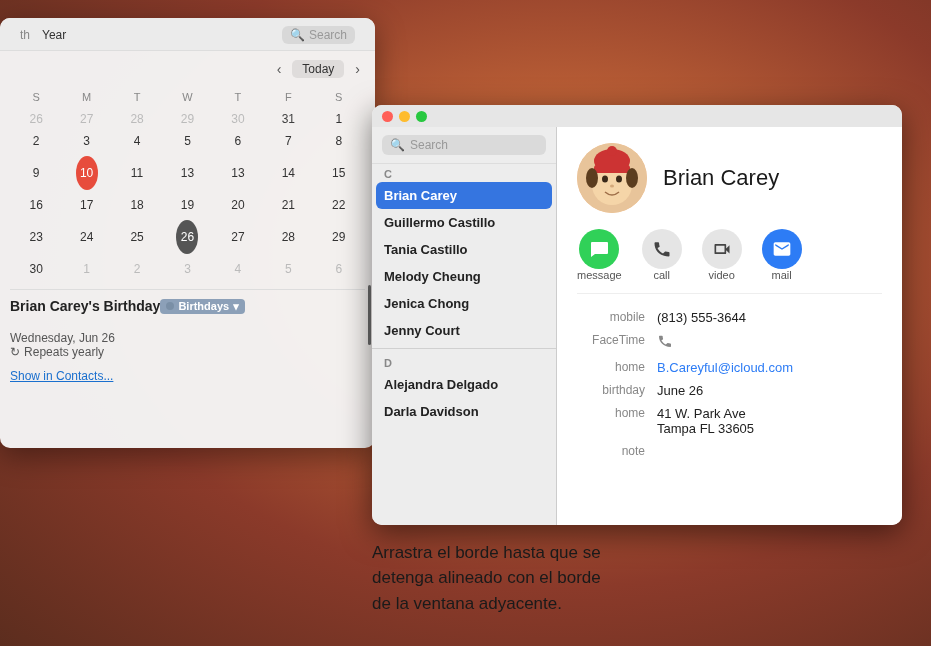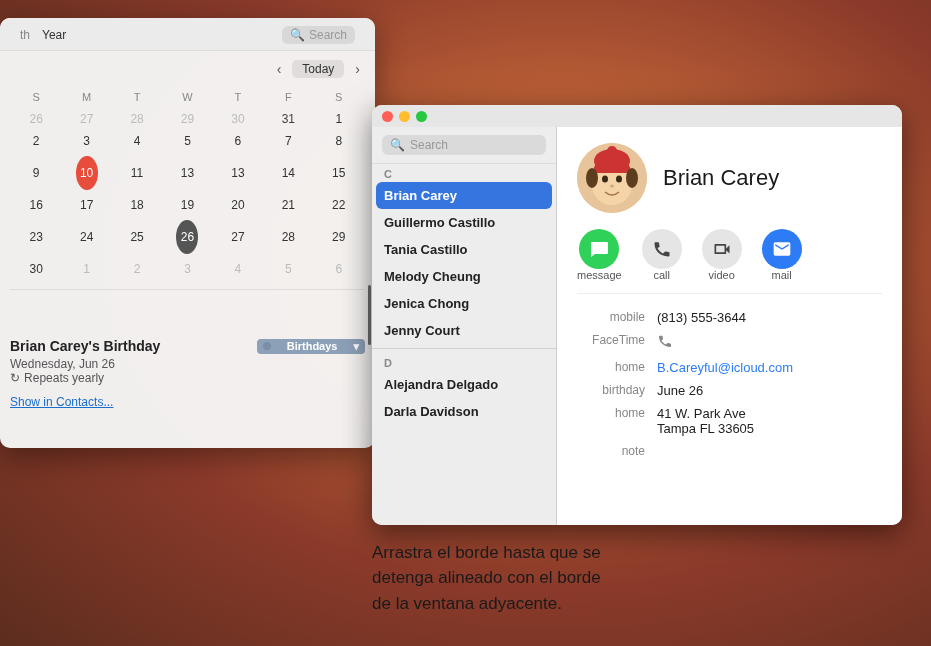--- a/index.html
+++ b/index.html
@@ -104,34 +104,32 @@
       margin-top: 8px;
       border-top: 1px solid #ddd;
       padding-top: 8px;
     }
     .event-title {
       font-size: 14px;
       font-weight: 600;
       color: #222;
       display: flex;
       align-items: center;
-      justify-content: space-between;
-      margin-top: 40px;
     }
     .event-badge {
       background: #8ca0b8;
       color: white;
       font-size: 11px;
       border-radius: 4px;
       padding: 1px 6px;
       display: flex;
       align-items: center;
-      gap: 16px;
-    }
-    .event-date { font-size: 12px; color: #555; margin-top: 3px; }
+      gap: 4px;
+    }
+    .event-date { font-size: 12px; color: #555; margin-top: 17px; }
     .event-repeat { font-size: 12px; color: #555; display: flex; align-items: center; gap: 4px; }
     .show-contacts-link {
       font-size: 12px;
       color: #1a6fce;
       text-decoration: underline;
       cursor: pointer;
       margin-top: 10px;
       display: inline-block;
     }
 

